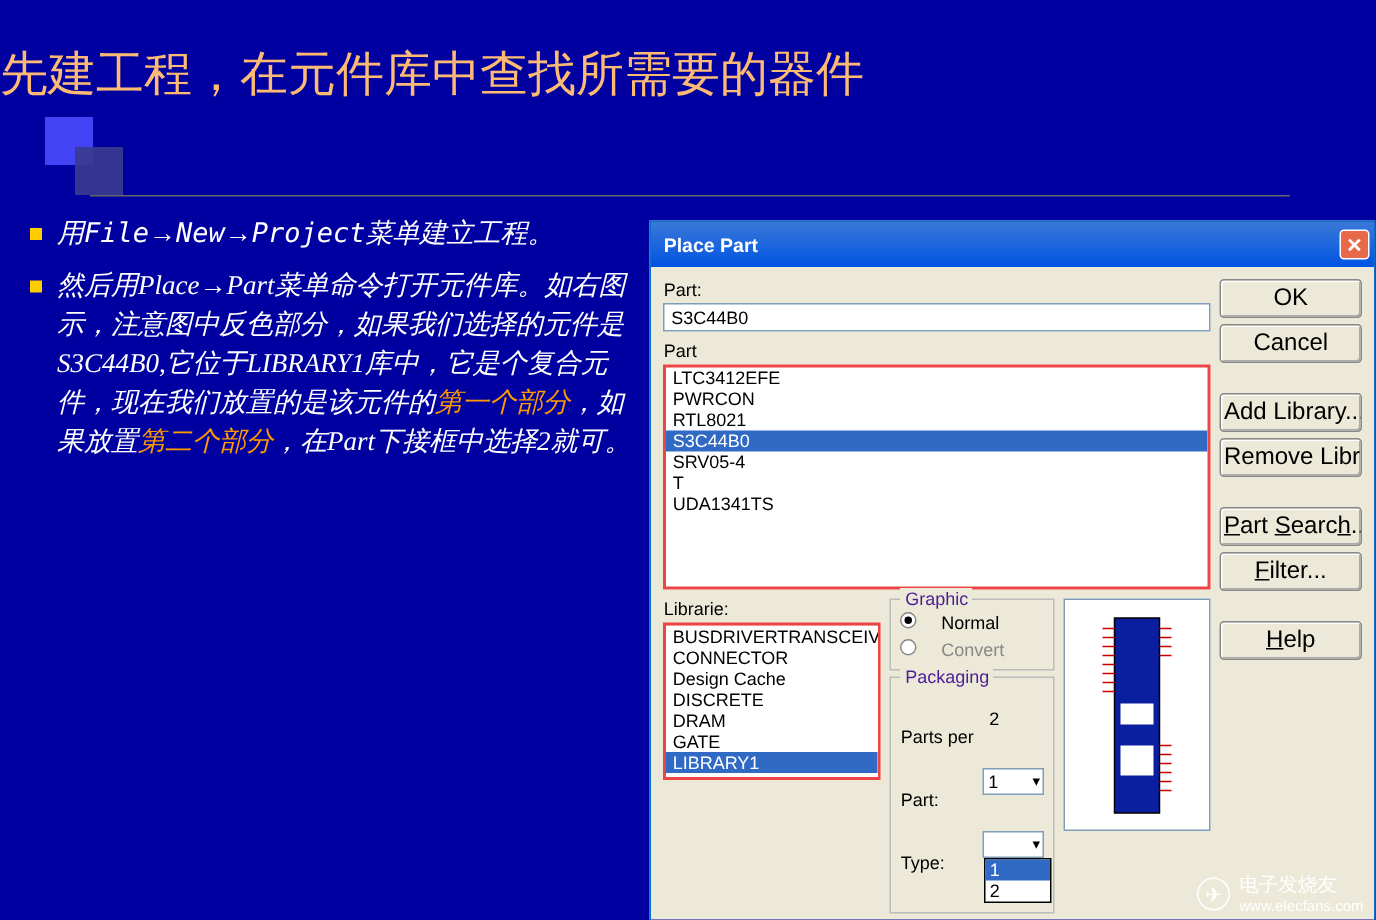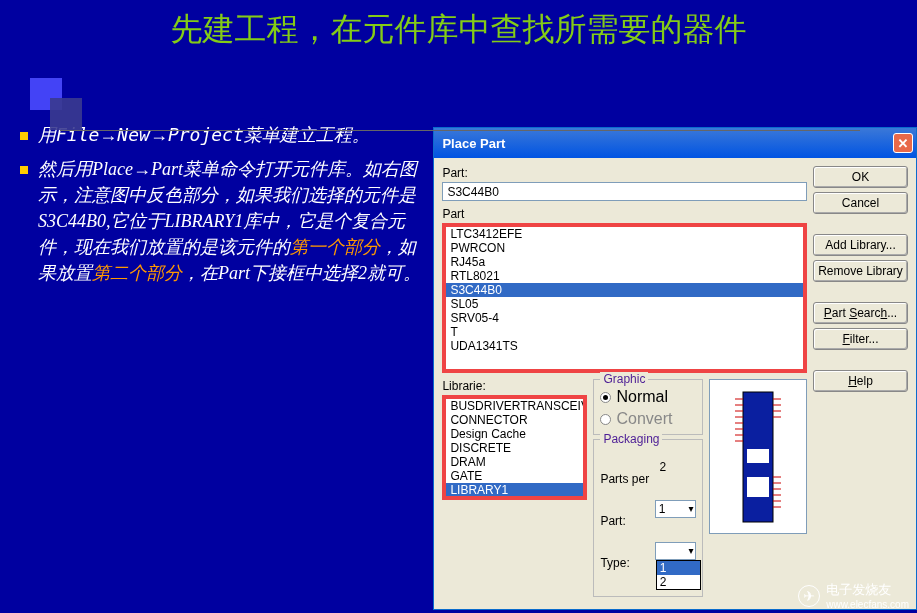--- a/index.html
+++ b/index.html
@@ -5,24 +5,24 @@
   * { margin: 0; padding: 0; box-sizing: border-box; }
   body {
     width: 917px;
     height: 613px;
     background: #0000A0;
     font-family: "SimSun", serif;
     overflow: hidden;
     position: relative;
   }
   .slide-title {
-    color: #84cc16;
+    color: #fdba74;
     font-size: 32px;
-    text-align: center;
-    padding-top: 8px;
+    text-align: left;
+    padding-top: 28px;
     padding-bottom: 10px;
     font-weight: normal;
   }
   .decoration {
     position: absolute;
     top: 78px;
     left: 30px;
   }
   .dec-sq1 {
     position: absolute;
@@ -115,40 +115,40 @@
     gap: 6px;
   }
   .dlg-left { flex: 1; }
   .dlg-right { width: 95px; display: flex; flex-direction: column; gap: 4px; }
   .win-btn {
     background: #ECE9D8;
     border: 1px solid #888;
     border-radius: 3px;
     padding: 3px 2px;
     text-align: center;
-    font-size: 12px;
+    font-size: 16px;
     box-shadow: inset 1px 1px 0 #fff, inset -1px -1px 0 #aaa;
     white-space: nowrap;
     overflow: hidden;
   }
   .win-btn u { text-decoration: underline; }
   .section-label { font-size: 12px; margin-bottom: 2px; color: #000; }
   .text-input {
     width: 100%;
     border: 1px solid #7F9DB9;
     background: #fff;
     padding: 2px 4px;
     font-size: 12px;
     font-family: inherit;
     height: 19px;
   }
   .listbox {
     width: 100%;
     background: #fff;
-    border: 4px solid #ef4444;
+    border: 2px solid #ef4444;
     font-size: 12px;
     overflow-y: scroll;
   }
   .part-list { height: 150px; }
   .lib-list { height: 105px; }
   .list-item { padding: 0px 4px; line-height: 14px; white-space: nowrap; color: #000; }
   .list-item.selected { background: #316AC5; color: #fff; }
   .lower-grid {
     display: flex;
     gap: 6px;
@@ -165,21 +165,21 @@
   }
   .groupbox-title {
     position: absolute;
     top: -8px;
     left: 6px;
     background: #ECE9D8;
     padding: 0 3px;
     font-size: 12px;
     color: #4c1d95;
   }
-  .radio-row { display: flex; align-items: center; gap: 5px; font-size: 16px; margin-top: 4px; color: #000;}
+  .radio-row { display: flex; align-items: flex-start; gap: 16px; font-size: 12px; margin-top: 4px; color: #000;}
   .radio-row.disabled { color: #888; }
   .radio-dot { width: 11px; height: 11px; border-radius: 50%; border: 1px solid #888; background: #fff; display:flex; align-items:center; justify-content:center;}
   .radio-dot.checked::after { content:""; width:5px; height:5px; border-radius:50%; background:#000; display:block;}
   .field-row { display: flex; align-items: center; gap: 4px; font-size: 12px; margin-top: 3px; color:#000;}
   .field-row label { width: 55px; margin-top: 25px; }
   .combo {
     width: 45px;
     background: #fff;
     border: 1px solid #7F9DB9;
     height: 18px;
@@ -272,24 +272,22 @@
       </div>
     </div>
     <div class="dlg-body">
       <div class="dlg-left">
         <div class="section-label">Part:</div>
         <input class="text-input" value="S3C44B0" style="">
         <div class="section-label" style="margin-top:6px">Part</div>
         <div class="listbox part-list">
           <div class="list-item">LTC3412EFE</div>
           <div class="list-item">PWRCON</div>
-          <div class="list-item">RJ45a</div>
           <div class="list-item">RTL8021</div>
           <div class="list-item selected">S3C44B0</div>
-          <div class="list-item">SL05</div>
           <div class="list-item">SRV05-4</div>
           <div class="list-item">T</div>
           <div class="list-item">UDA1341TS</div>
 
         </div>
 
         <div class="lower-grid">
           <div class="libraries-col">
             <div class="section-label">Librarie:</div>
             <div class="listbox lib-list">

